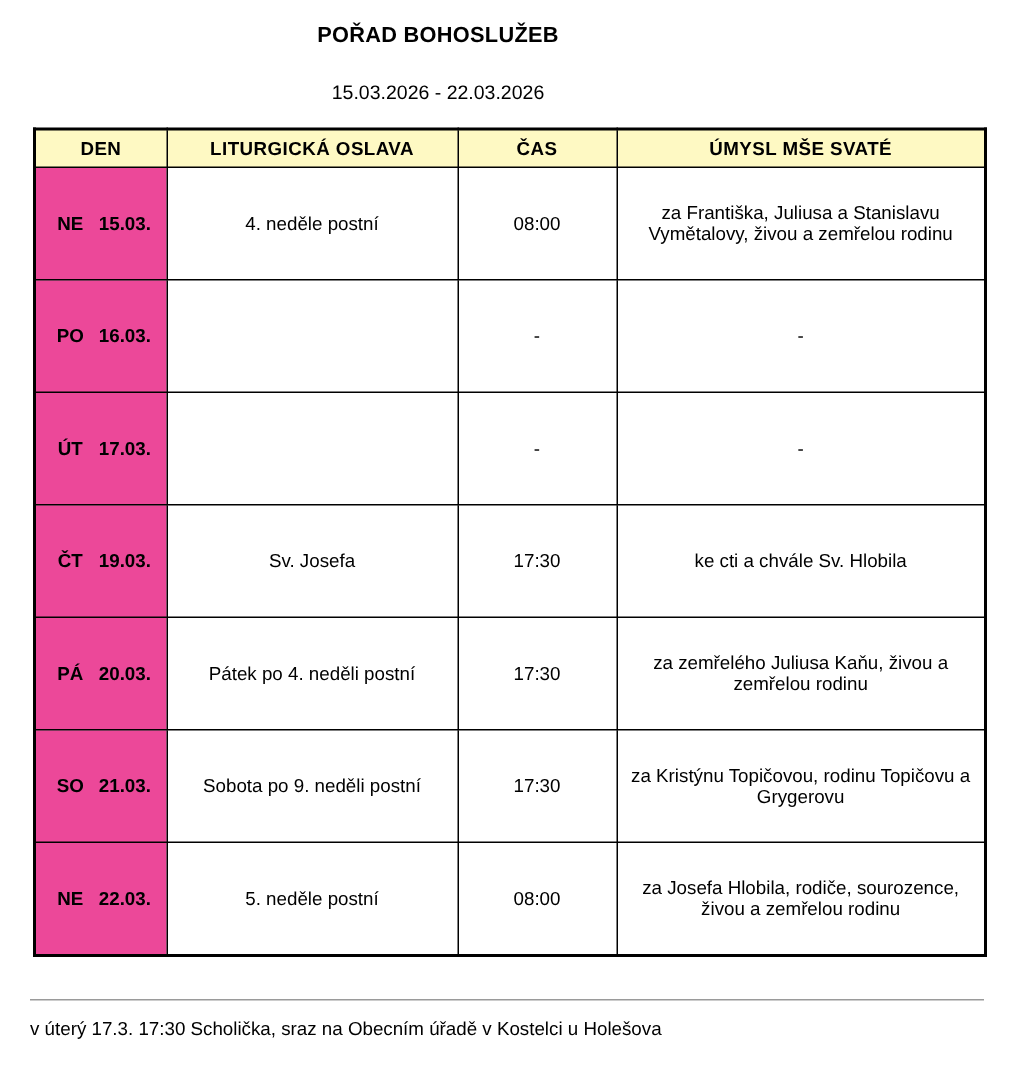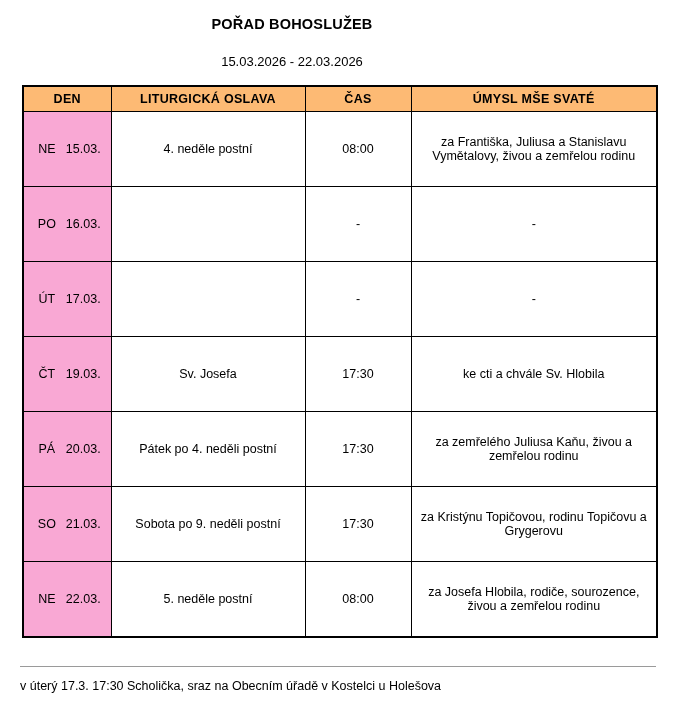--- a/index.html
+++ b/index.html
@@ -46,38 +46,38 @@
   .table-wrap {
     margin: 14px 22px 0 22px;
   }
   table.schedule {
     border-collapse: collapse;
     width: 636px;
     table-layout: fixed;
     border: 2px solid #000;
   }
   table.schedule th {
-    background: #fdba74;
+    background: #fef9c3;
     border: 1px solid #000;
     font-size: 12.5px;
     font-weight: bold;
     text-align: center;
     padding: 5px 2px;
     letter-spacing: 0.3px;
   }
   table.schedule td {
     border: 1px solid #000;
     font-size: 12.5px;
     text-align: center;
     vertical-align: middle;
     padding: 6px 6px;
   }
   td.day-cell {
-    background: #f9a8d4;
-    font-weight: normal;
+    background: #ec4899;
+    font-weight: bold;
     text-align: left;
     padding-left: 9px;
     font-size: 12.5px;
     white-space: nowrap;
   }
   td.day-cell .dayname {
     display: inline-block;
     min-width: 26px;
   }
   td.day-cell .daydate {

